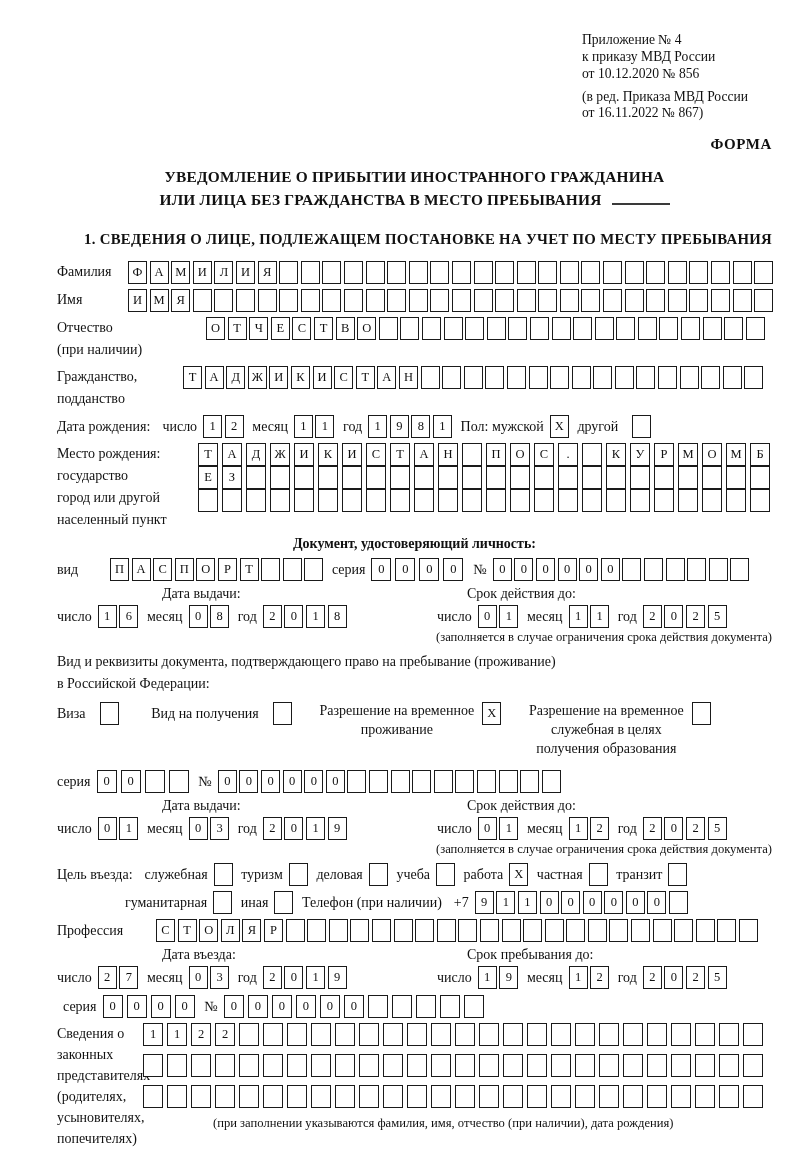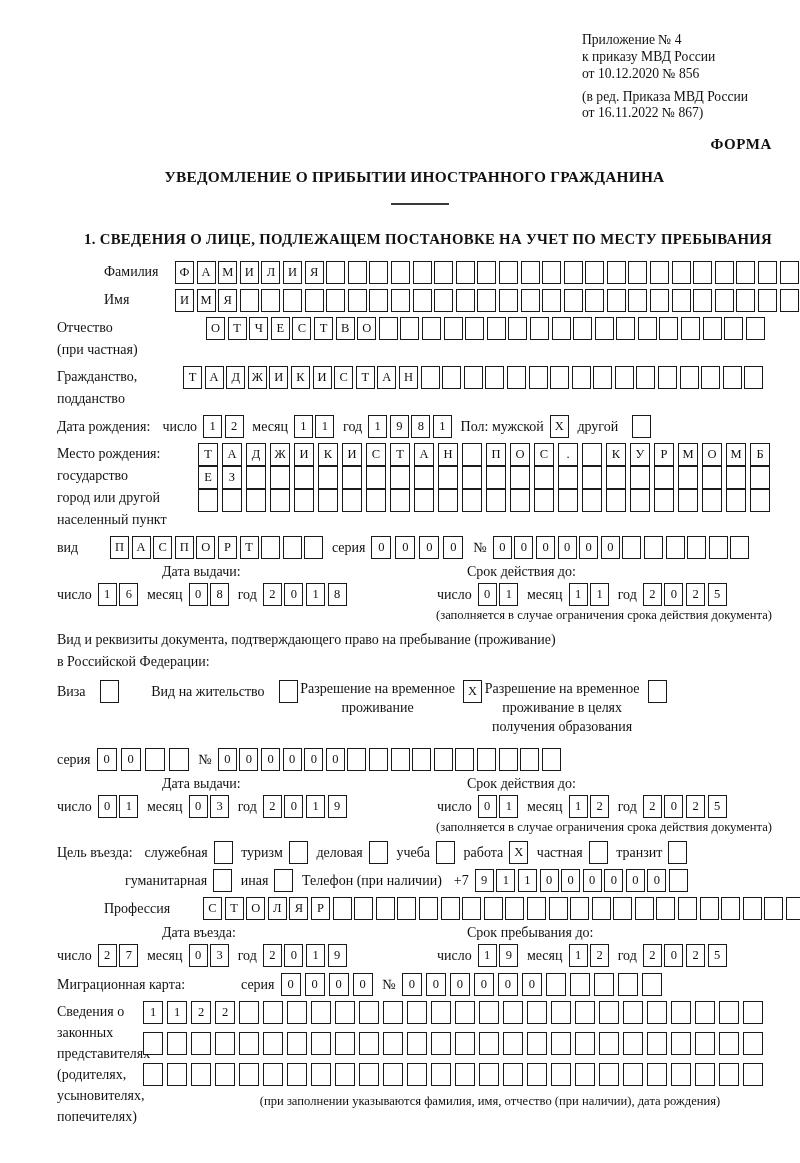--- a/index.html
+++ b/index.html
@@ -13,38 +13,38 @@
   
   .annex { margin-left:auto; width:190px; line-height:1.24; font-size:13.6px; }
   .annex .gap { margin-top:6px; }
   .forma { text-align:right; font-weight:bold; margin-top:14px; font-size:15px; letter-spacing:0.6px; }
   .title { text-align:center; font-weight:bold; font-size:15.4px; line-height:1.5; margin-top:12px; letter-spacing:0.2px; }
   .blank { display:inline-block; width:58px; border-bottom:2px solid #3a3a3a; margin-left:10px; }
   .sec { font-weight:bold; font-size:14.8px; margin-top:20px; margin-bottom:13px; letter-spacing:0.3px;text-align:right; }
 
   
   .row { display:flex; align-items:flex-start; margin-bottom:5px; }
-  .lbl { line-height:21px;margin-left:47px; }
+  .lbl { line-height:21px; }
   .lblcol { line-height:22px; }
   .cells { display:flex; flex-wrap:nowrap; }
   .cell {
     box-sizing:border-box; flex:0 0 19px; width:19px; height:23px;
     border:1.6px solid #1a1a1a; margin-right:2.6px;
     display:flex; align-items:center; justify-content:center;
     font-size:12.5px; background:#fff;
   }
   .wide .cell { flex-basis:20px; width:20px; margin-right:4px; }
   .w71{width:71px;flex:0 0 71px;} .w149{width:149px;flex:0 0 149px;}
   .w126{width:126px;flex:0 0 126px;} .w141{width:141px;flex:0 0 141px;}
   .w99{width:99px;flex:0 0 99px;}
   .w86{width:86px;flex:0 0 86px;}
   .grp { display:flex; align-items:center; }
   .grp .t { margin:0 6px; white-space:nowrap; line-height:23px; }
   .grp .t.first { margin-left:0; }
-  .ml8{margin-left:8px;} .ml12{margin-left:12px;} .ml14{margin-left:14px;} .ml25{} .ml30{margin-left:30px;}
+  .ml8{margin-left:8px;} .ml12{margin-left:12px;} .ml14{margin-left:14px;} .ml25{margin-left:25px;} .ml30{margin-left:30px;}
 
   
   .twocol { display:flex; margin-top:3px; }
   .col1 { width:380px; flex:0 0 380px; }
   .col2 { flex:1; }
   .colhead { margin-bottom:3px; white-space:nowrap; }
   .col1 .colhead { padding-left:105px; }
   .col2 .colhead { padding-left:30px; }
   .note { font-size:12.6px; text-align:right; margin-top:2px; margin-bottom:6px; }
 
@@ -52,40 +52,40 @@
   .para { line-height:1.55; margin-top:4px; }
   .cbrow { display:flex; align-items:flex-start; margin:7px 0 12px; }
   .cbitem { display:flex; align-items:flex-start; }
   .cbtext { text-align:center; line-height:1.35; white-space:nowrap; }
   .cbitem .cells { margin-left:8px; }
   .cbitem .t1 { line-height:23px; margin-right:6px; }
 
   .guard { display:flex; align-items:flex-start; margin-top:4px; }
   .guard .lblcol { line-height:21px; }
   .guard .cellrows > .cells { margin-bottom:8px; }
-  .gnote { font-size:12.6px; text-align:center; padding-left:70px; margin-top:4px; white-space:nowrap; }
+  .gnote { font-size:12.6px; text-align:left; padding-left:70px; margin-top:4px; white-space:nowrap; }
 </style>
 </head>
 <body>
 
 <div class="page">
 
   <div class="annex">
     <div>Приложение № 4</div>
     <div>к приказу МВД России</div>
     <div>от 10.12.2020 № 856</div>
     <div class="gap">(в ред. Приказа МВД России</div>
     <div>от 16.11.2022 № 867)</div>
   </div>
 
   <div class="forma">ФОРМА</div>
 
   <div class="title">
     <div>УВЕДОМЛЕНИЕ О ПРИБЫТИИ ИНОСТРАННОГО ГРАЖДАНИНА</div>
-    <div><span class="blank"></span></div>
+    <div><span>ИЛИ ЛИЦА БЕЗ ГРАЖДАНСТВА В МЕСТО ПРЕБЫВАНИЯ</span><span class="blank"></span></div>
   </div>
 
   <div class="sec">1. СВЕДЕНИЯ О ЛИЦЕ, ПОДЛЕЖАЩЕМ ПОСТАНОВКЕ НА УЧЕТ ПО МЕСТУ ПРЕБЫВАНИЯ</div>
 
   <div class="row">
     <div class="lbl w71">Фамилия</div>
     <div class="cells">
         <span class="cell">Ф</span>
         <span class="cell">А</span>
         <span class="cell">М</span>
@@ -151,21 +151,21 @@
         <span class="cell"></span>
         <span class="cell"></span>
         <span class="cell"></span>
         <span class="cell"></span>
       </div>
   </div>
 
   <div class="row">
     <div class="lblcol w149">
       <div>Отчество</div>
-      <div>(при частная)</div>
+      <div>(при наличии)</div>
     </div>
     <div class="cells">
         <span class="cell">О</span>
         <span class="cell">Т</span>
         <span class="cell">Ч</span>
         <span class="cell">Е</span>
         <span class="cell">С</span>
         <span class="cell">Т</span>
         <span class="cell">В</span>
         <span class="cell">О</span>
@@ -337,20 +337,21 @@
           <span class="cell"></span>
           <span class="cell"></span>
           <span class="cell"></span>
           <span class="cell"></span>
           <span class="cell"></span>
           <span class="cell"></span>
         </div>
     </div>
   </div>
 
+  <div style="text-align:center; font-weight:bold; margin:2px 0 6px;">Документ, удостоверяющий личность:</div>
 
   <div class="row grp">
     <span class="t first" style="width:47px;">вид</span>
     <div class="cells">
         <span class="cell">П</span>
         <span class="cell">А</span>
         <span class="cell">С</span>
         <span class="cell">П</span>
         <span class="cell">О</span>
         <span class="cell">Р</span>
@@ -437,38 +438,38 @@
   </div>
 
   <div class="cbrow">
     <div class="cbitem">
       <span class="t1">Виза</span>
       <div class="cells">
           <span class="cell"></span>
         </div>
     </div>
     <div class="cbitem ml30">
-      <span class="t1">Вид на жительство</span>
+      <span class="t1">Вид на получения</span>
       <div class="cells ml12">
           <span class="cell"></span>
         </div>
     </div>
     <div class="cbitem ml25">
       <div class="cbtext">
         <div>Разрешение на временное</div>
         <div>проживание</div>
       </div>
       <div class="cells">
           <span class="cell">X</span>
         </div>
     </div>
     <div class="cbitem ml25">
       <div class="cbtext">
         <div>Разрешение на временное</div>
-        <div>проживание в целях</div>
+        <div>служебная в целях</div>
         <div>получения образования</div>
       </div>
       <div class="cells">
           <span class="cell"></span>
         </div>
     </div>
   </div>
 
   <div class="row grp">
     <span class="t first">серия</span>
@@ -679,21 +680,20 @@
             <span class="cell">2</span>
             <span class="cell">0</span>
             <span class="cell">2</span>
             <span class="cell">5</span>
           </div>
       </div>
     </div>
   </div>
 
   <div class="row grp" style="margin-top:6px;">
-    <span class="t first" style="width:172px;">Миграционная карта:</span>
     <span class="t">серия</span>
     <div class="cells wide">
         <span class="cell">0</span>
         <span class="cell">0</span>
         <span class="cell">0</span>
         <span class="cell">0</span>
       </div>
     <span class="t">№</span>
     <div class="cells wide">
         <span class="cell">0</span>

